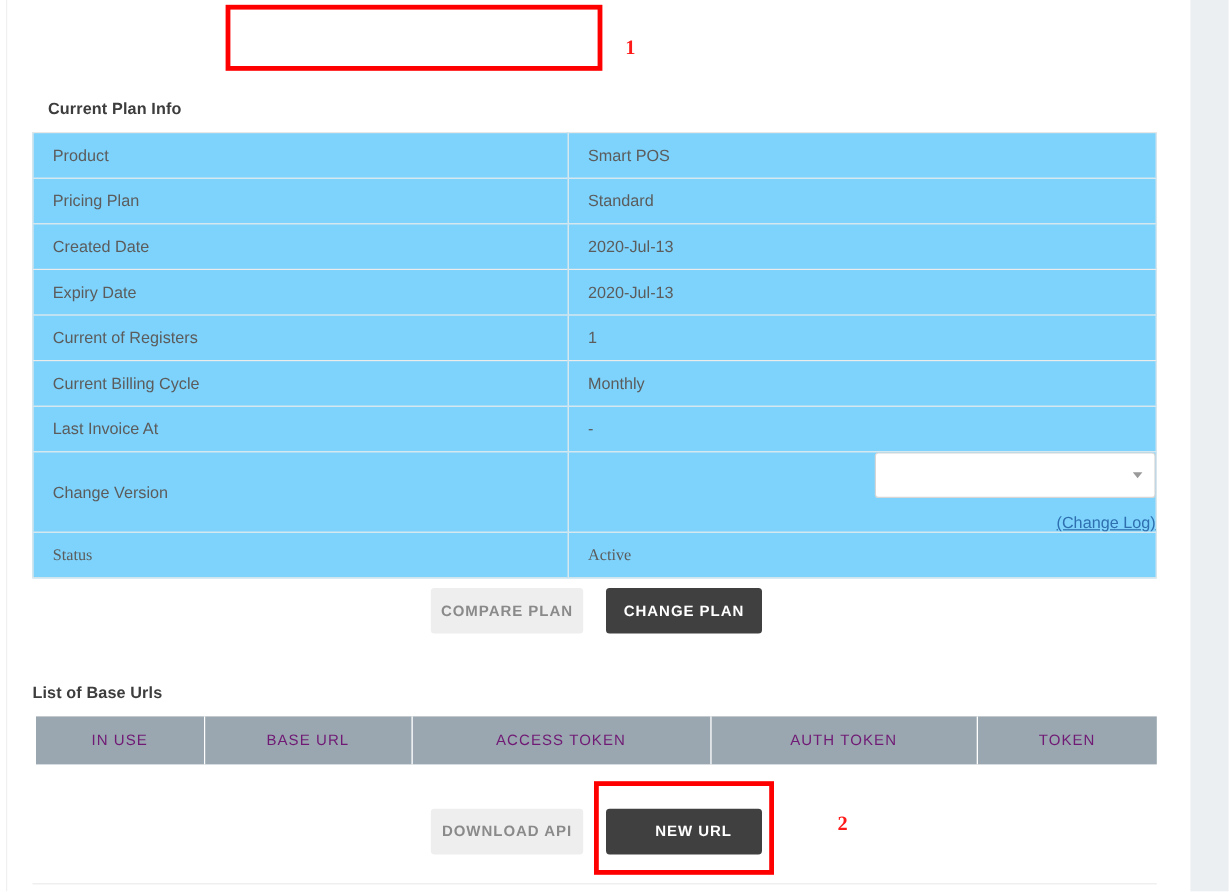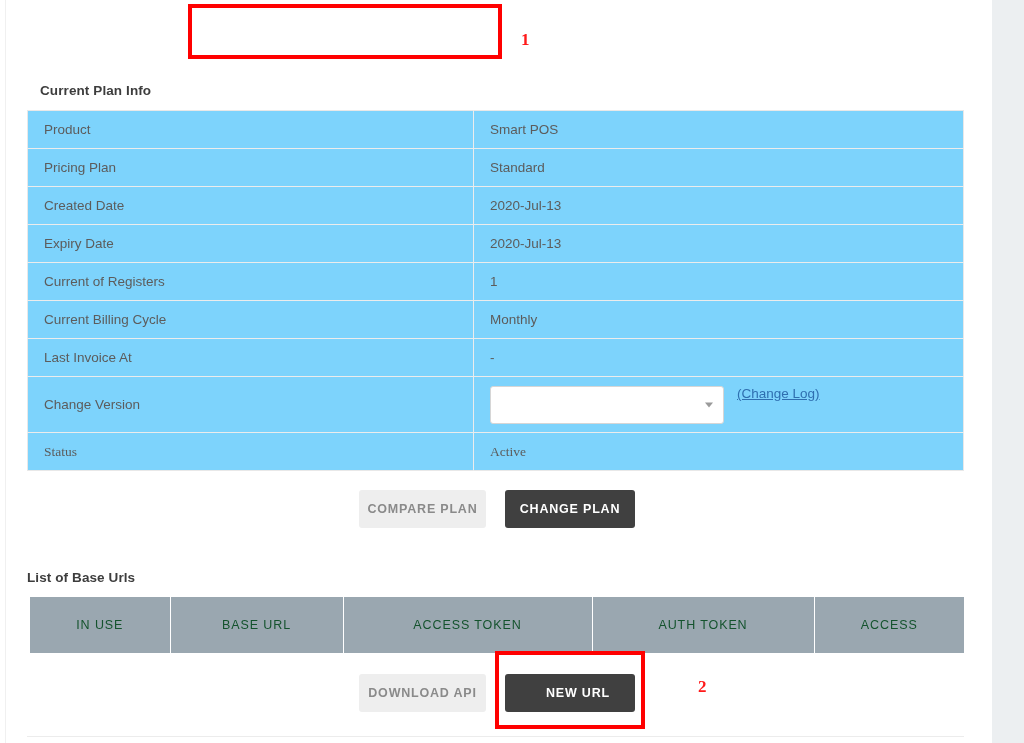--- a/index.html
+++ b/index.html
@@ -124,22 +124,23 @@
     vertical-align: middle;
   }
   .info-table td.k {
     width: 446px;
     border-right: 1px solid #ececec;
   }
   .info-table tr.tall td { height: 56px; }
 
   .version-cell-inner {
     display: flex;
-    align-items: flex-start;
+    align-items: flex-end;
     gap: 13px;
+    flex-direction: column;
   }
   .fake-select {
     position: relative;
     width: 234px;
     height: 38px;
     border: 1px solid #d6d6d6;
     border-radius: 3px;
     background: #ffffff;
     cursor: pointer;
   }
@@ -188,25 +189,25 @@
   .url-table {
     position: absolute;
     left: 30px;
     top: 597px;
     width: 934px;
     border-collapse: collapse;
     table-layout: fixed;
   }
   .url-table th {
     background: #9aa7b0;
-    color: #14532d;
+    color: #701a75;
     font-size: 12.5px;
     font-weight: normal;
     letter-spacing: 0.9px;
-    height: 56px;
+    height: 40px;
     text-align: center;
     border-right: 1px solid #ffffff;
     vertical-align: middle;
   }
   .url-table th:last-child { border-right: none; }
 
   
   .bottom-divider {
     position: absolute;
     left: 27px;
@@ -300,21 +301,21 @@
 
   <div class="section-title" id="base-urls-title">List of Base Urls</div>
 
   <table class="url-table">
     <thead>
       <tr>
         <th style="width:140px">IN USE</th>
         <th style="width:173px">BASE URL</th>
         <th style="width:249px">ACCESS TOKEN</th>
         <th style="width:222px">AUTH TOKEN</th>
-        <th style="width:150px">ACCESS</th>
+        <th style="width:150px">TOKEN</th>
       </tr>
     </thead>
     <tbody></tbody>
   </table>
 
   <button class="btn secondary" id="download-api-btn">DOWNLOAD API</button>
   <button class="btn primary" id="new-url-btn">NEW URL</button>
 
   <div class="bottom-divider"></div>
 

